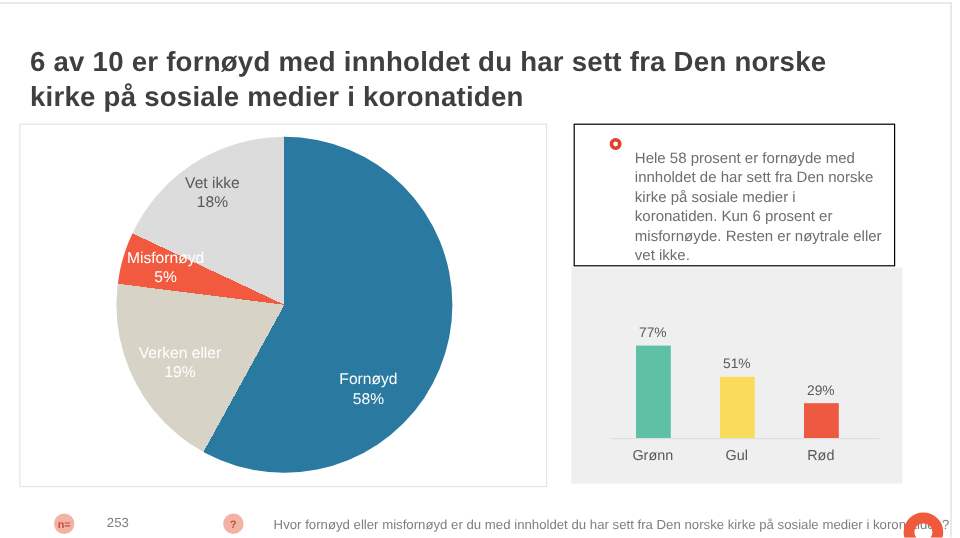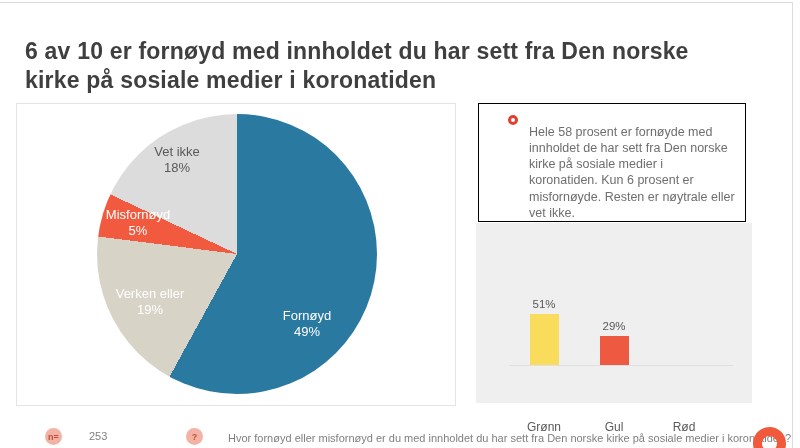--- a/index.html
+++ b/index.html
@@ -39,21 +39,21 @@
   .segment-panel{position:absolute;left:476px;top:223px;width:276px;height:180px;background:#efefef;}
   .segment-title{position:absolute;top:9px;left:0;width:100%;text-align:center;
     font-size:13px;color:#595959;line-height:1.3;}
   .bars-wrap{position:absolute;left:33px;top:40px;width:210px;height:102px;
     display:flex;align-items:flex-end;}
   .bar-col{width:70px;display:flex;flex-direction:column;align-items:center;justify-content:flex-end;}
   .bar-value{font-size:11.5px;color:#595959;margin-bottom:4px;}
   .bar{width:29px;}
   .baseline{position:absolute;left:33px;top:142px;width:224px;height:1px;background:#dfdfdf;}
   .cats{position:absolute;left:33px;top:149px;width:210px;display:flex;}
-  .cat{width:70px;text-align:center;font-size:12px;color:#595959;margin-top:48px;}
+  .cat{width:70px;text-align:center;font-size:12px;color:#595959;}
 
   
   .badge{position:absolute;width:17px;height:17px;border-radius:50%;background:#f3b3a4;
     color:#bf4f3c;font-size:9px;font-weight:bold;display:flex;align-items:center;justify-content:center;}
   .n-badge{left:45px;top:428px;}
   .q-badge{left:186px;top:428px;}
   .n-value{position:absolute;left:89px;top:430px;font-size:11px;color:#7f7f7f;}
   .question{position:absolute;left:228px;top:432px;font-size:11px;color:#7f7f7f;white-space:nowrap;}
 
   .logo-ring{position:absolute;left:753px;top:427px;width:33px;height:33px;
@@ -64,21 +64,21 @@
 
 <div class="top-line"></div>
 <div class="right-line"></div>
 
 <h1 class="page-title">6 av 10 er fornøyd med innholdet du har sett fra Den norske kirke på sosiale medier i koronatiden</h1>
 
 <div class="pie-panel">
   <div class="pie" style="background: conic-gradient(rgb(41, 121, 161) 0%, rgb(41, 121, 161) 58%, rgb(215, 211, 198) 58%, rgb(215, 211, 198) 77%, rgb(241, 90, 62) 77%, rgb(241, 90, 62) 82%, rgb(220, 220, 220) 82%, rgb(220, 220, 220) 100%);"></div>
   <div class="pie-label pl-0" style="color: rgb(255, 255, 255);">
     <span>Fornøyd</span>
-    <span>49%</span>
+    <span>58%</span>
   </div>
   <div class="pie-label pl-1" style="color: rgb(255, 255, 255);">
     <span>Verken eller</span>
     <span>19%</span>
   </div>
   <div class="pie-label pl-2" style="color: rgb(255, 255, 255);">
     <span>Misfornøyd</span>
     <span>5%</span>
   </div>
   <div class="pie-label pl-3" style="color: rgb(89, 89, 89);">
@@ -87,20 +87,24 @@
   </div>
 </div>
 
 <div class="insight-box">
   <span class="bullet-ring"></span>
   <p class="insight-text">Hele 58 prosent er fornøyde med innholdet de har sett fra Den norske kirke på sosiale medier i koronatiden. Kun 6 prosent er misfornøyde. Resten er nøytrale eller vet ikke.</p>
 </div>
 
 <div class="segment-panel">
   <div class="bars-wrap">
+    <div class="bar-col">
+      <span class="bar-value">77%</span>
+      <div class="bar" style="height: 77px; background: rgb(94, 193, 165);"></div>
+    </div>
     <div class="bar-col">
       <span class="bar-value">51%</span>
       <div class="bar" style="height: 51px; background: rgb(250, 220, 92);"></div>
     </div>
     <div class="bar-col">
       <span class="bar-value">29%</span>
       <div class="bar" style="height: 29px; background: rgb(238, 90, 65);"></div>
     </div>
   </div>
   <div class="baseline"></div>

